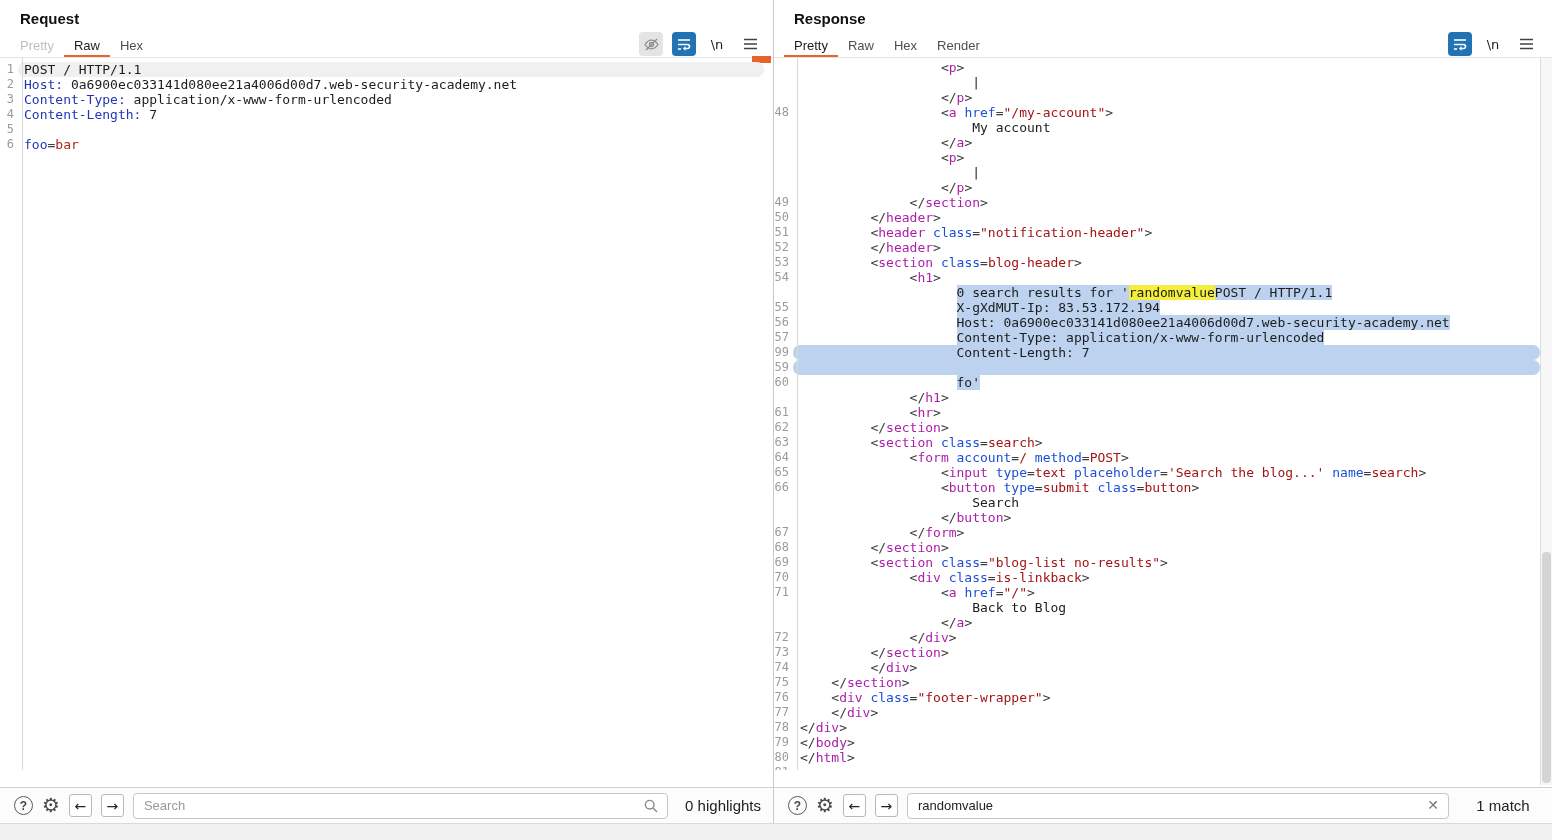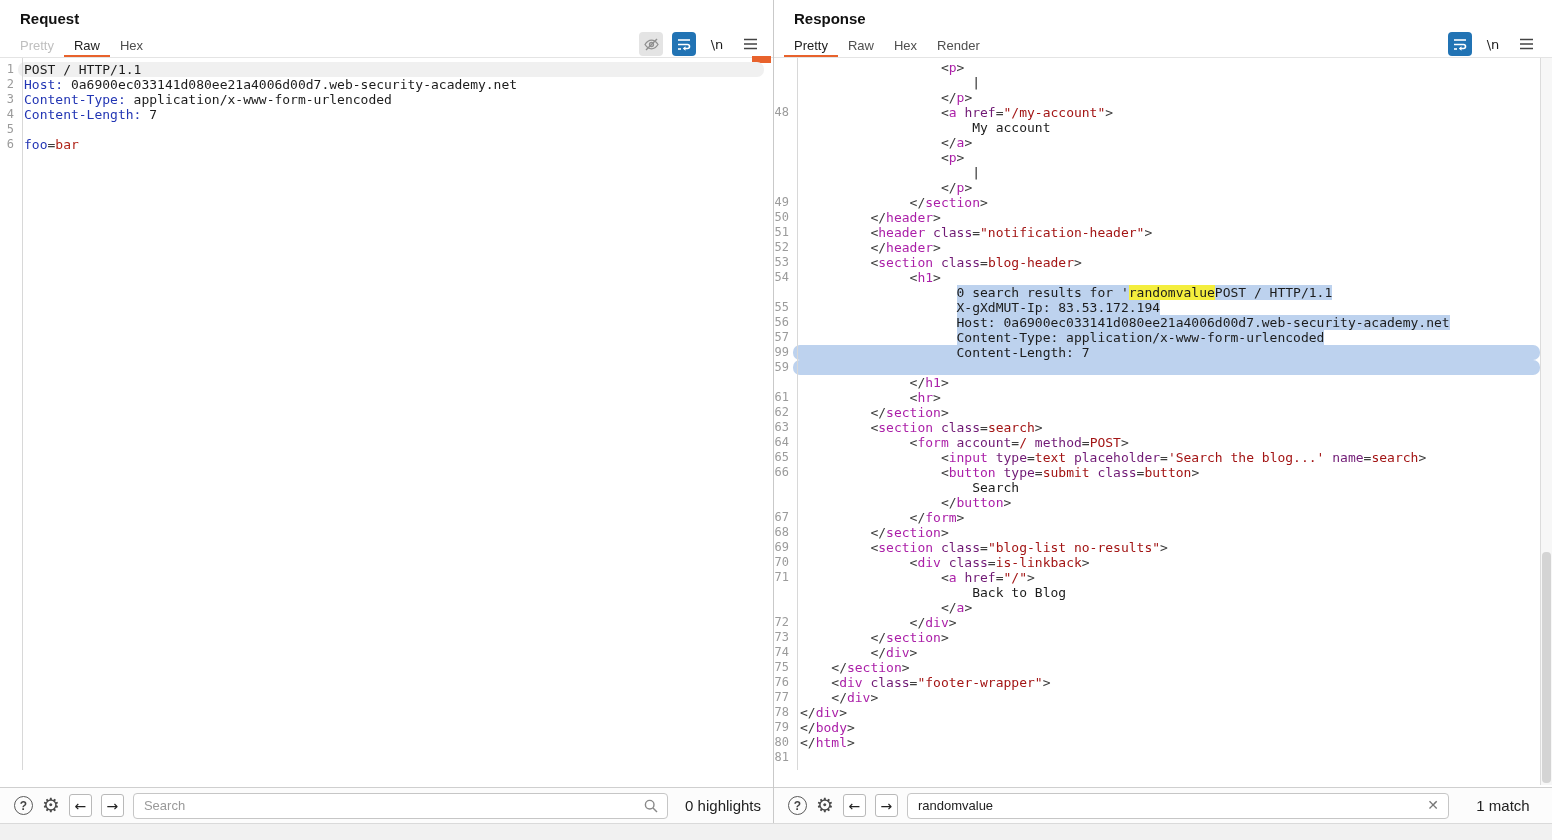--- a/index.html
+++ b/index.html
@@ -44,21 +44,21 @@
   #req-editor .code { padding-left:6px; }
   #resp-editor .code { padding-left:7px; }
   .crow.current .code { flex:1; background:#f0f0f0; }
   .crow.selfull .code { flex:1; background:#bdd2ee; }
   .sel { background:#bdd2ee; }
   .match { background:#f4ee3d; }
   .caret { display:inline-block; width:2px; height:12px; background:#111; vertical-align:-2px; margin-right:-2px; }
 
   .tok-pb { color:#3c3c3c; }
   .tok-tag { color:#ab1fa8; }
-  .tok-attr { color:#701a75; }
+  .tok-attr { color:#1d4ed8; }
   .tok-val { color:#a31515; }
   .tok-hn { color:#2336b4; }
   .tok-hv { color:#b02418; }
 
   .omark { position:absolute; left:752px; top:56px; width:19px; height:7px; background:#e8622c; }
 
   .vscroll { position:absolute; right:0; top:58px; width:12px; height:727px; background:#f7f7f7; border-left:1px solid #dcdcdc; }
   .vthumb { position:absolute; left:1px; top:494px; width:9px; height:231px; background:#d4d4d4; border-radius:4px; }
 
   
@@ -304,20 +304,24 @@
         </div>
         <div class="crow selfull">
           <span class="ln">99</span>
           <span class="code">                    Content-Length: 7</span>
         </div>
         <div class="crow selfull">
           <span class="ln">59</span>
           <span class="code"></span>
         </div>
         <div class="crow">
+          <span class="ln">60</span>
+          <span class="code">                    <span class="sel">fo'</span></span>
+        </div>
+        <div class="crow">
           <span class="ln"></span>
           <span class="code">              <span class="tok-pb">&lt;/</span><span class="tok-tag">h1</span><span class="tok-pb">&gt;</span></span>
         </div>
         <div class="crow">
           <span class="ln">61</span>
           <span class="code">              <span class="tok-pb">&lt;</span><span class="tok-tag">hr</span><span class="tok-pb">&gt;</span></span>
         </div>
         <div class="crow">
           <span class="ln">62</span>
           <span class="code">         <span class="tok-pb">&lt;/</span><span class="tok-tag">section</span><span class="tok-pb">&gt;</span></span>

